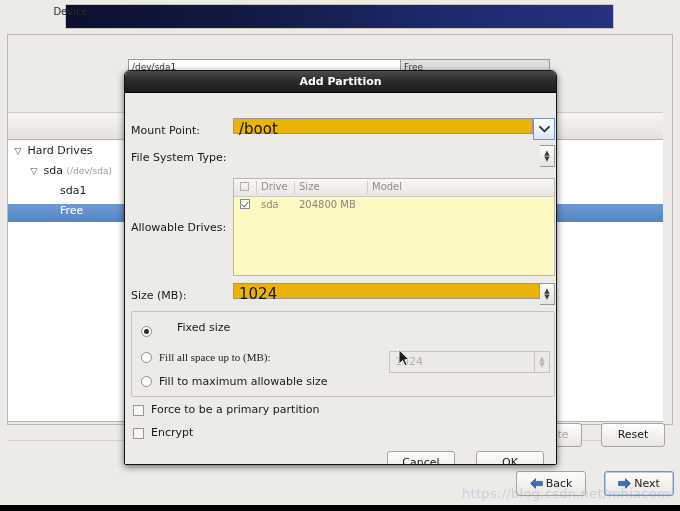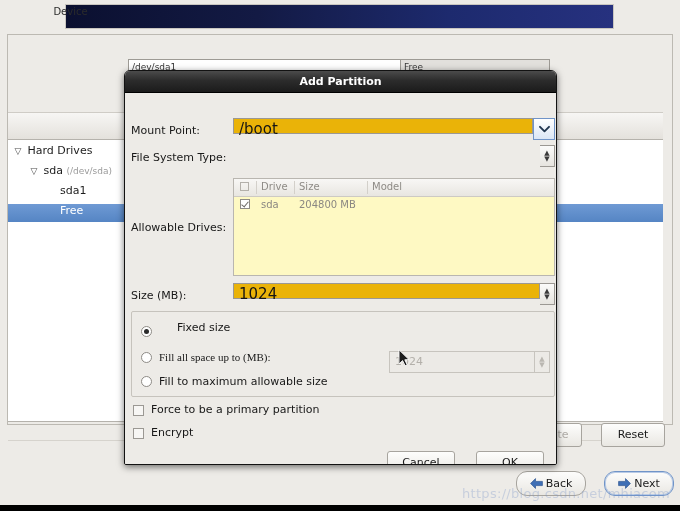--- a/index.html
+++ b/index.html
@@ -136,21 +136,21 @@
     line-height: 22px;
     box-sizing: border-box;
   }
   .bg-btn.disabled { color: #aeaba6; }
 
   
   .wiz-btn {
     position: absolute;
     height: 25px; width: 70px;
     border: 1px solid #a7a49e;
-    border-radius: 11px;
+    border-radius: 3px;
     background: linear-gradient(to bottom,#fdfdfc 0%,#e9e7e2 100%);
     font-size: 11px;
     color: #1a1a1a;
     line-height: 23px;
     box-sizing: border-box;
     text-align: center;
   }
   .wiz-btn.focused { border: 1px solid #7094c8; box-shadow: 0 0 0 1px #b9cbe6 inset; }
   .wiz-btn svg { vertical-align: -2px; margin-right: 3px; }
 

